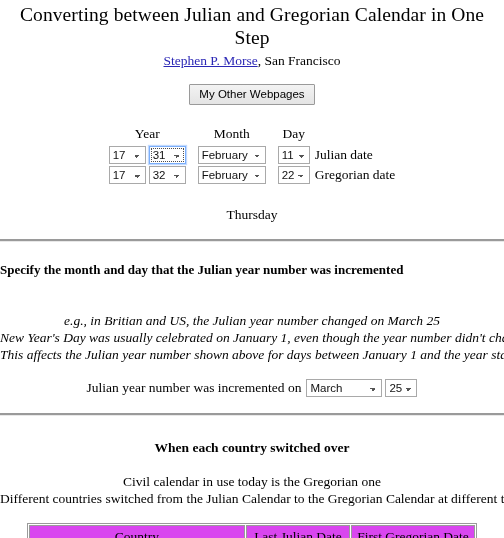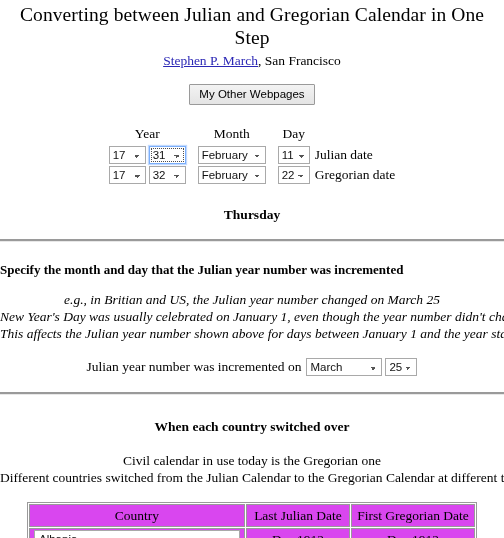--- a/index.html
+++ b/index.html
@@ -120,21 +120,21 @@
     border: 1px solid #7aaefb;
     outline: 1px dotted #4d4d4d;
     outline-offset: -3px;
     box-shadow: 0 0 1px 1px rgba(120,170,250,0.45);
   }
 
   .weekday {
     text-align: center;
     font-size: 13.5px;
     margin-top: 22px;
-    font-weight: bold;
+    font-weight: normal;
   }
 
   
   hr.rule {
     border: 0;
     border-top: 2px solid #9a9a9a;
     border-bottom: 1px solid #e8e8e8;
     height: 0;
     margin: 16px 0 0 0;
     width: 100%;
@@ -146,21 +146,21 @@
     text-align: left;
     font-weight: bold;
     font-size: 13px;
     margin-top: 20px;
   }
   .italics {
     text-align: center;
     font-style: italic;
     font-size: 13.5px;
     line-height: 17px;
-    margin-top: 13px;
+    margin-top: 34px;
   }
   .italics div { white-space: nowrap; }
   .inc-row {
     text-align: center;
     margin-top: 16px;
     font-size: 13.5px;
   }
   .inc-row .lbl { vertical-align: middle; margin-right: 5px; }
   .inc-row select { vertical-align: middle; }
   .inc-row .gap { display: inline-block; width: 3px; }
@@ -231,21 +231,21 @@
   }
 </style>
 </head>
 <body>
 
 <div class="page">
 
   <h1 class="title">Converting between Julian and Gregorian Calendar in One Step</h1>
 
   <div class="byline">
-    <a href="#">Stephen P. March</a><span>, San Francisco</span>
+    <a href="#">Stephen P. Morse</a><span>, San Francisco</span>
   </div>
 
   <div class="btn-row">
     <button class="btn" type="button">My Other Webpages</button>
   </div>
 
   <div class="date-block">
     <table class="dategrid">
       <tbody>
           <tr>

